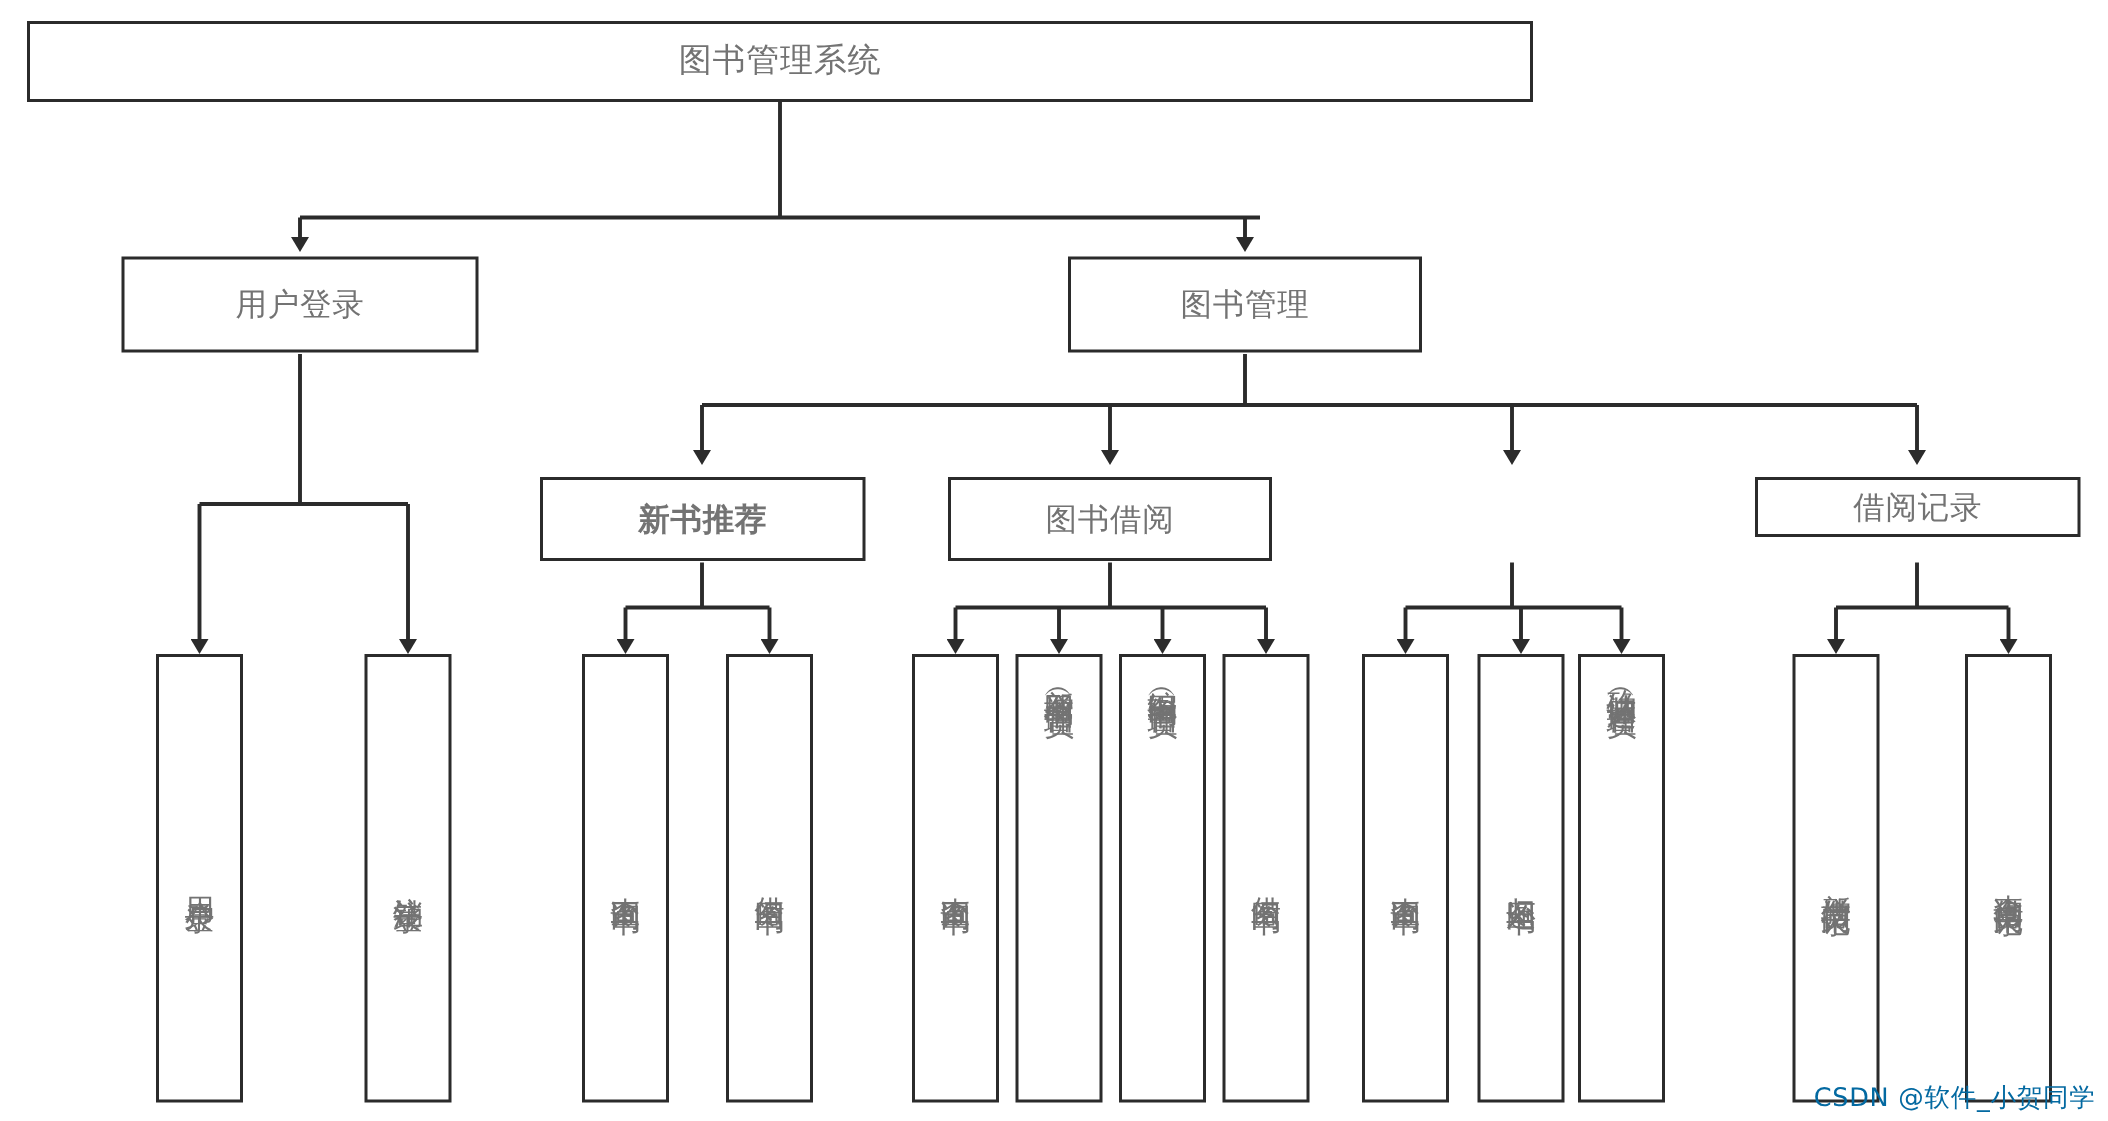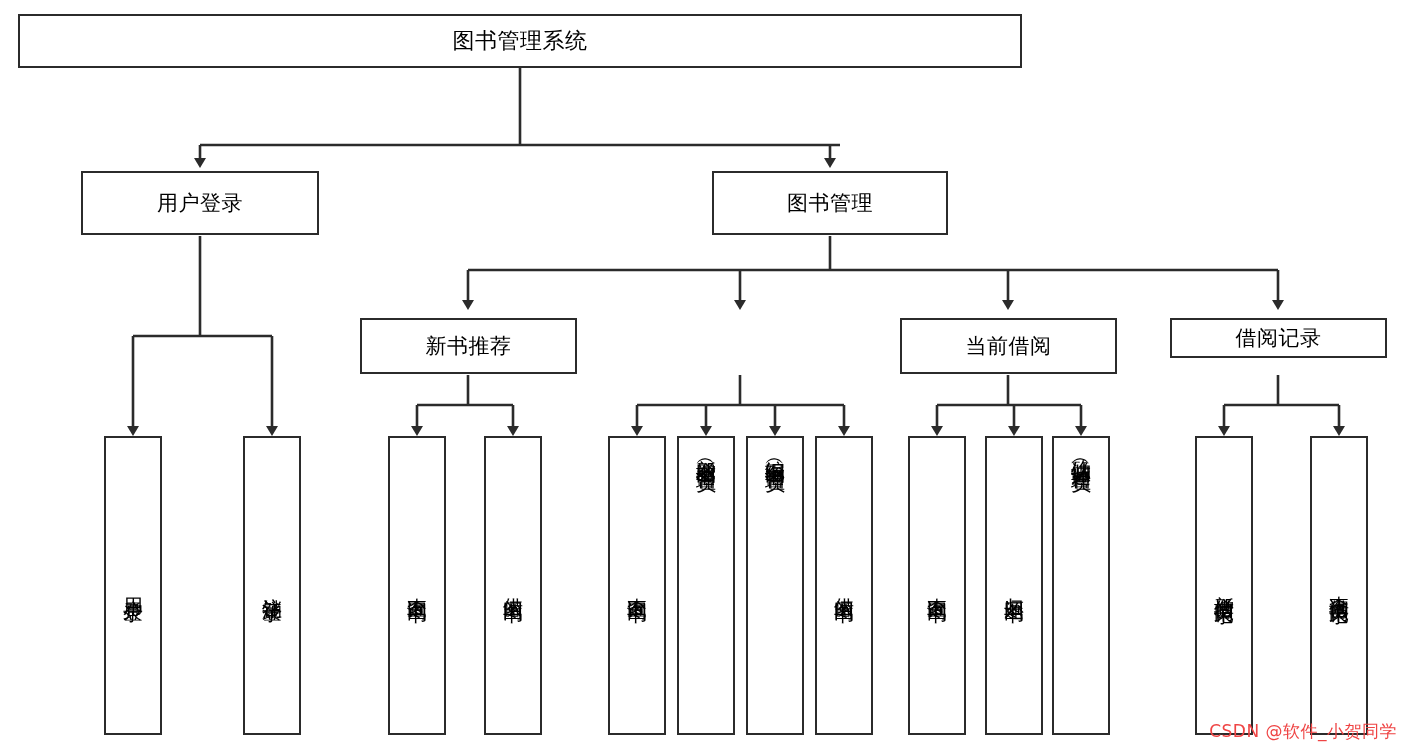--- a/index.html
+++ b/index.html
@@ -35,21 +35,21 @@
     display: flex;
     align-items: center;
     justify-content: center;
     color: #3c3c3c;
   }
   .node .label {
     font-size: 21px;
     line-height: 1.05;
     letter-spacing: 0.5px;
     white-space: nowrap;
-    color: #000000;
+    color: #737373;
   }
   .node.vertical .label {
     writing-mode: vertical-rl;
     text-orientation: upright;
     letter-spacing: 2px;
     font-size: 20px;
   }
   .node.root .label { font-size: 22px; }
   .node.vertical {
     align-items: flex-start;
@@ -57,21 +57,21 @@
   }
   .node.vertical.center-v {
     align-items: center;
     padding-top: 0;
   }
   #watermark {
     position: absolute;
     right: 8px;
     bottom: 4px;
     font-size: 17px;
-    color: #ef4444;
+    color: #0369a1;
     white-space: nowrap;
     letter-spacing: 0.5px;
   }
 </style>
 </head>
 <body>
 
 <div id="diagram-root">
 
   <svg id="edges" viewBox="0 0 1405 747">
@@ -128,25 +128,25 @@
     <span class="label">图书管理系统</span>
   </div>
 
   <div class="node" style="left:81px; top:171px; width:238px; height:64px;">
     <span class="label">用户登录</span>
   </div>
   <div class="node" style="left:712px; top:171px; width:236px; height:64px;align-items:center;">
     <span class="label">图书管理</span>
   </div>
 
-  <div class="node" style="left:360px; top:318px; width:217px; height:56px;">
+  <div class="node" style="left:360px; top:318px; width:217px; height:56px;font-weight:bold;">
     <span class="label">新书推荐</span>
   </div>
-  <div class="node" style="left:900px; top:318px; width:217px; height:56px;">
-    <span class="label">当前借阅</span>
+  <div class="node" style="left:632px; top:318px; width:216px; height:56px;">
+    <span class="label">图书借阅</span>
   </div>
   <div class="node" style="left:1170px; top:318px; width:217px; height:40px;">
     <span class="label">借阅记录</span>
   </div>
 
   <div class="node vertical center-v" style="left:104px; top:436px; width:58px; height:299px;">
     <span class="label">用户登录</span>
   </div>
   <div class="node vertical center-v" style="left:243px; top:436px; width:58px; height:299px;">
     <span class="label">注销登录</span>

